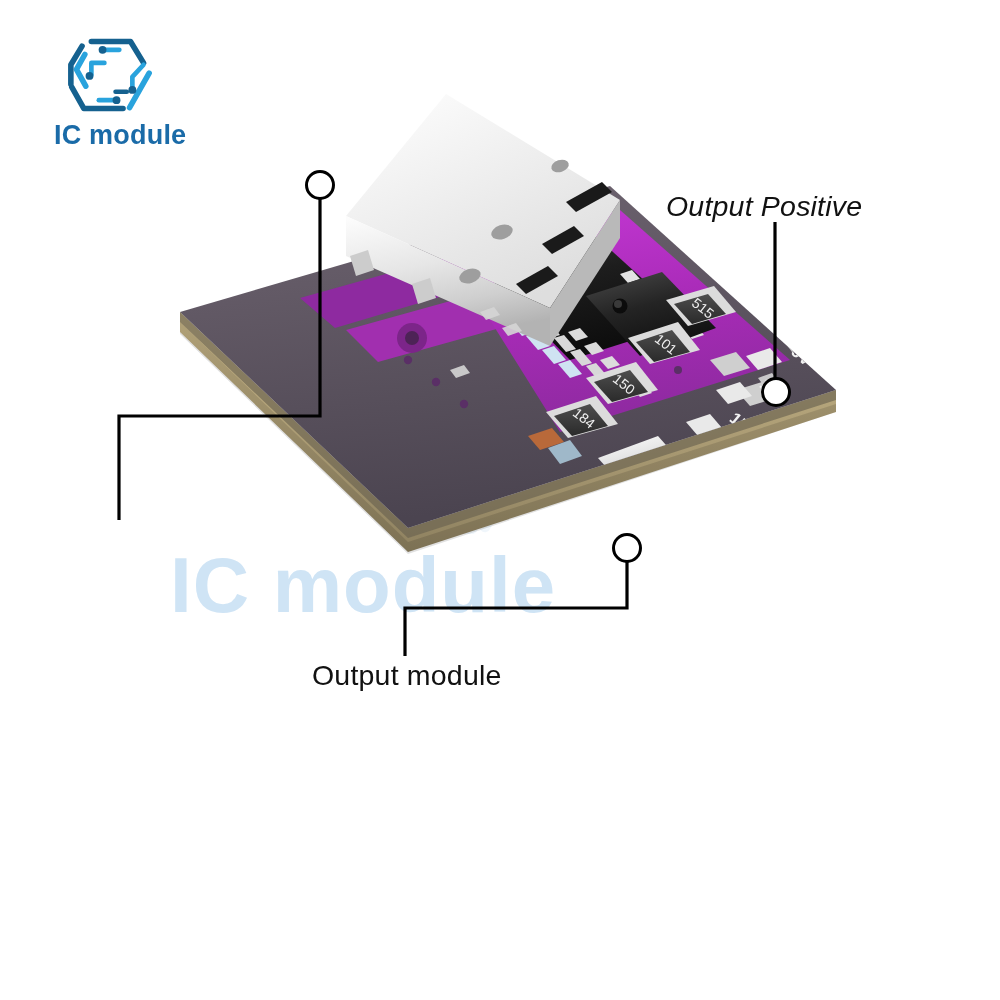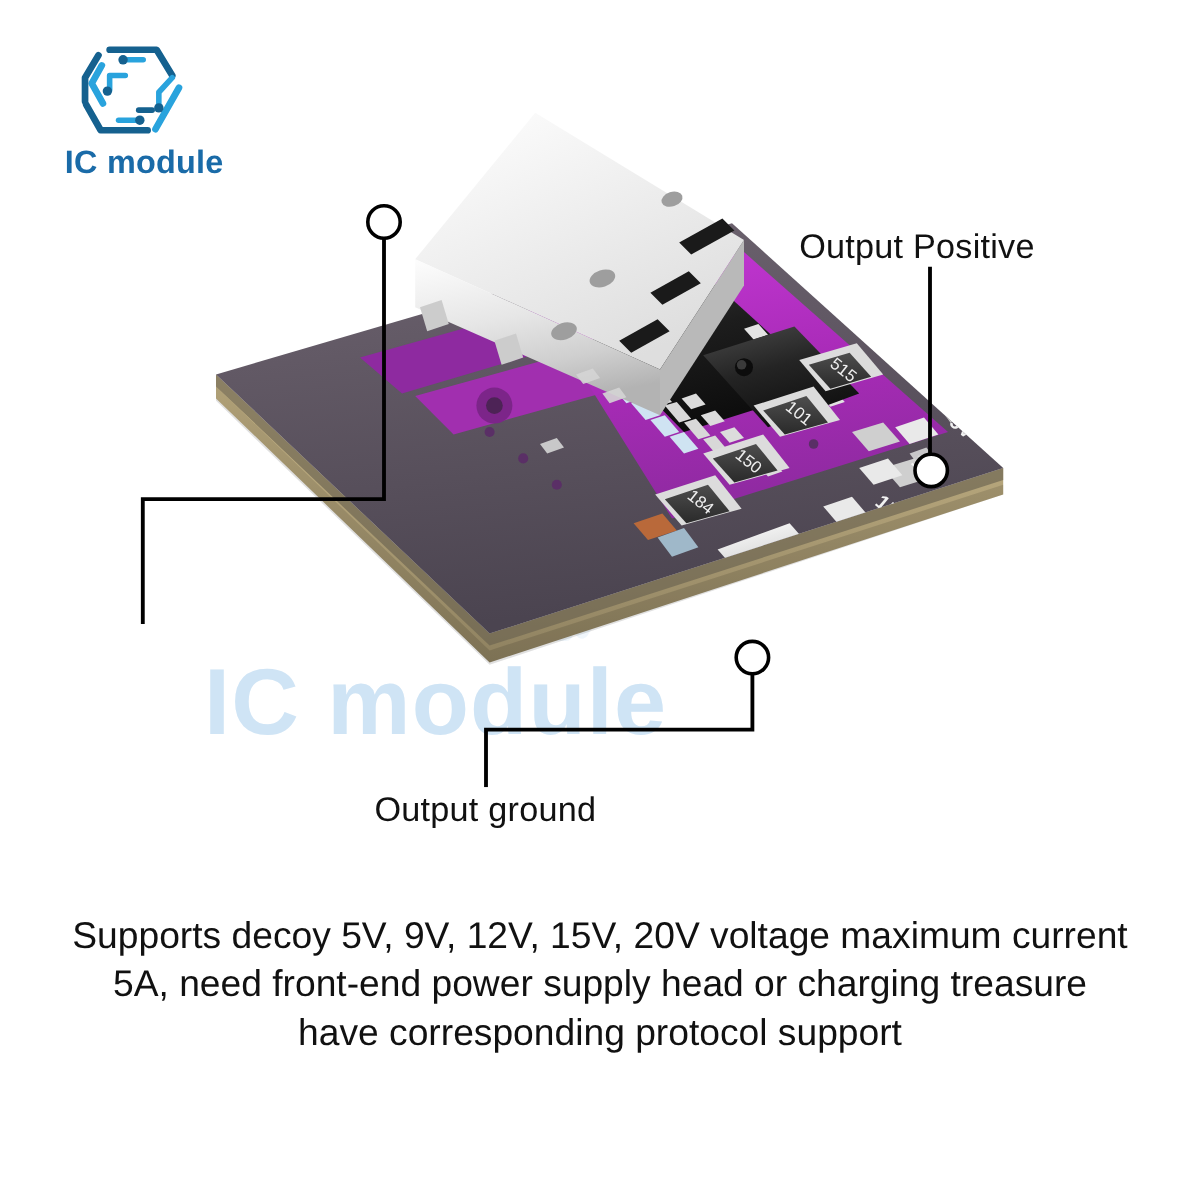--- a/index.html
+++ b/index.html
@@ -328,32 +328,27 @@
       </g>
     </g>
 
     <polygon points="30,262 258,482 686,344 686,352 258,494 30,274" fill="#000" opacity=".12"></polygon>
   </svg>
 
   <svg class="leader" style="left:770px;top:222px;width:10px;height:172px;" viewBox="0 0 10 172">
     <line x1="5" y1="0" x2="5" y2="172" stroke="#000" stroke-width="3.2"></line>
   </svg>
   <div class="dot" style="left:761px;top:377px;width:30px;height:30px;"></div>
-  <div class="label" style="left:666px;top:190px;">Output Positive</div>
+  <div class="label" style="left:666px;top:190px;font-style:italic;">Output Positive</div>
 
   <svg class="leader" style="left:114px;top:168px;width:216px;height:352px;" viewBox="0 0 216 352">
     <polyline points="206,10 206,248 5,248 5,352" stroke="#000" stroke-width="3.2" fill="none"></polyline>
   </svg>
   <div class="dot" style="left:305px;top:170px;width:30px;height:30px;"></div>
 
   <svg class="leader" style="left:400px;top:548px;width:232px;height:108px;" viewBox="0 0 232 108">
     <polyline points="227,0 227,60 5,60 5,108" stroke="#000" stroke-width="3.2" fill="none"></polyline>
   </svg>
   <div class="dot" style="left:612px;top:533px;width:30px;height:30px;"></div>
-  <div class="label" style="left:312px;top:659px;">Output ground</div>
-
-  <div class="desc">
-    <div>Supports decoy 5V, 9V, 12V, 15V, 20V voltage maximum current</div>
-    <div>5A, need front-end power supply head or charging treasure</div>
-    <div>have corresponding protocol support</div>
-  </div>
+  <div class="label" style="left:312px;top:659px;">Output module</div>
+
 
 </div>
 
 </body></html>

